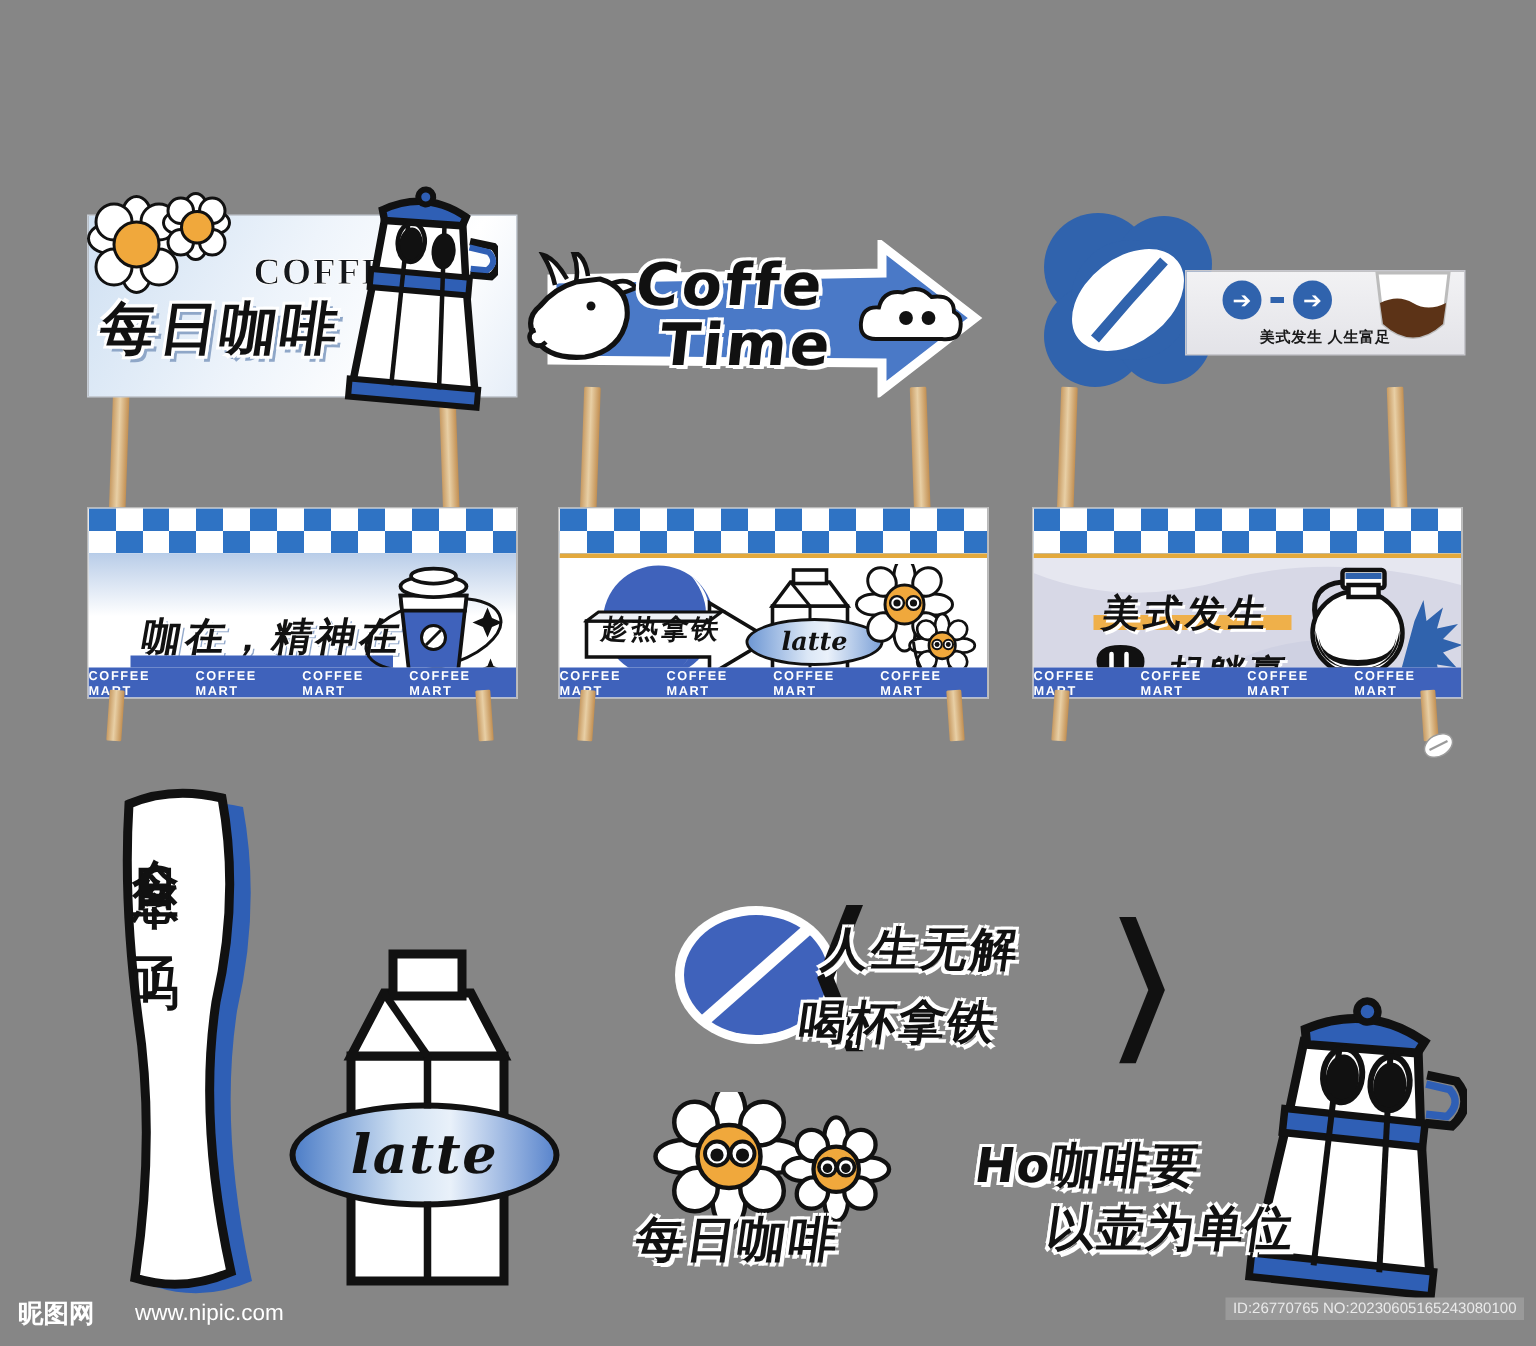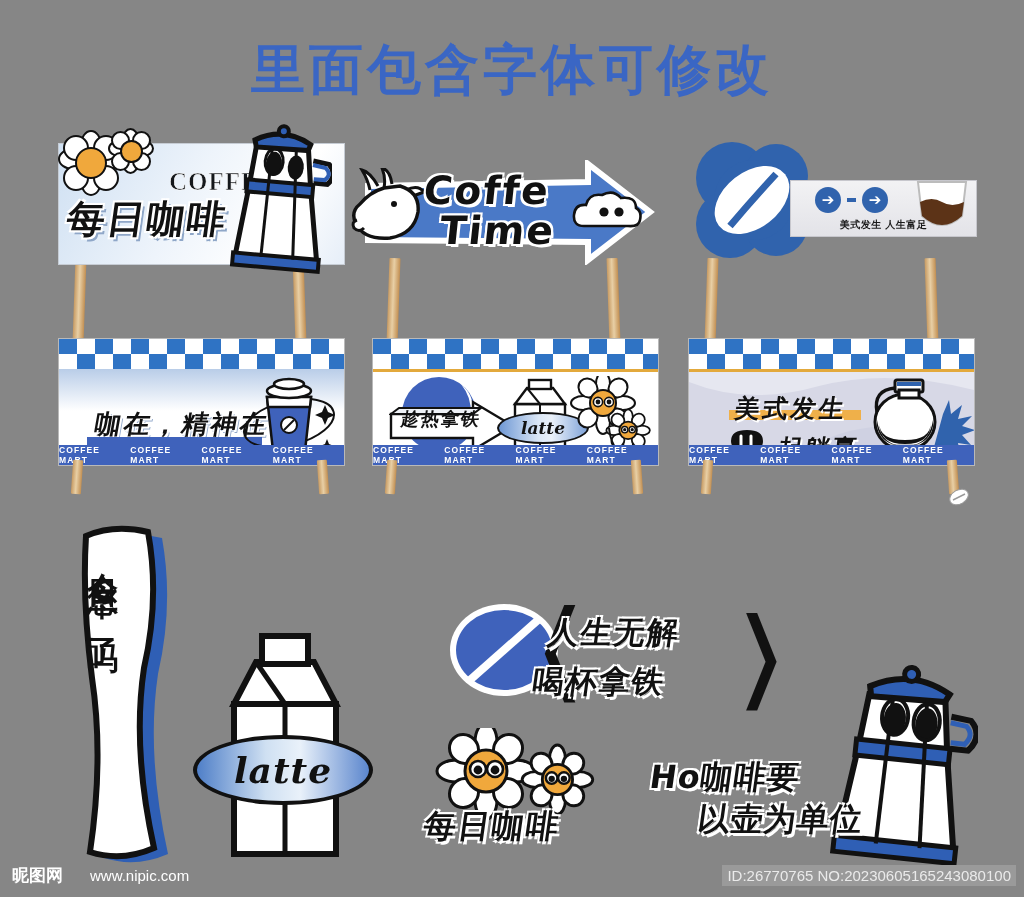--- a/index.html
+++ b/index.html
@@ -173,30 +173,29 @@
   .footer{position:absolute;left:0;bottom:0;width:1024px;height:44px;}
   .footer-logo{
     position:absolute;left:12px;top:11px;font-size:17px;color:#fff;font-weight:bold;
     font-family:"DejaVu Sans",sans-serif;
   }
   .footer-url{
     position:absolute;left:90px;top:14px;font-size:15px;color:#fff;
     font-family:"Liberation Sans",sans-serif;
   }
   .footer-id{
-    position:absolute;right:8px;top:12px;font-size:15px;color:#eaeaea;
+    position:absolute;right:8px;top:12px;font-size:10px;color:#eaeaea;
     background:#9a9a9a;padding:2px 5px;font-family:"Liberation Sans",sans-serif;
   }
 </style>
 </head>
 <body>
 
 <div class="stage">
 
-  <div class="page-title">里面包含字体可修改</div>
 
   <div>
 
     <div class="leg" style="left:72px;top:258px;width:11px;height:200px;transform:rotate(2deg);"></div>
     <div class="leg" style="left:296px;top:258px;width:11px;height:200px;transform:rotate(-2deg);"></div>
 
     <div class="sign1">
       <div class="chk">
         <div class="row1"></div>
           <div class="row2"></div>

